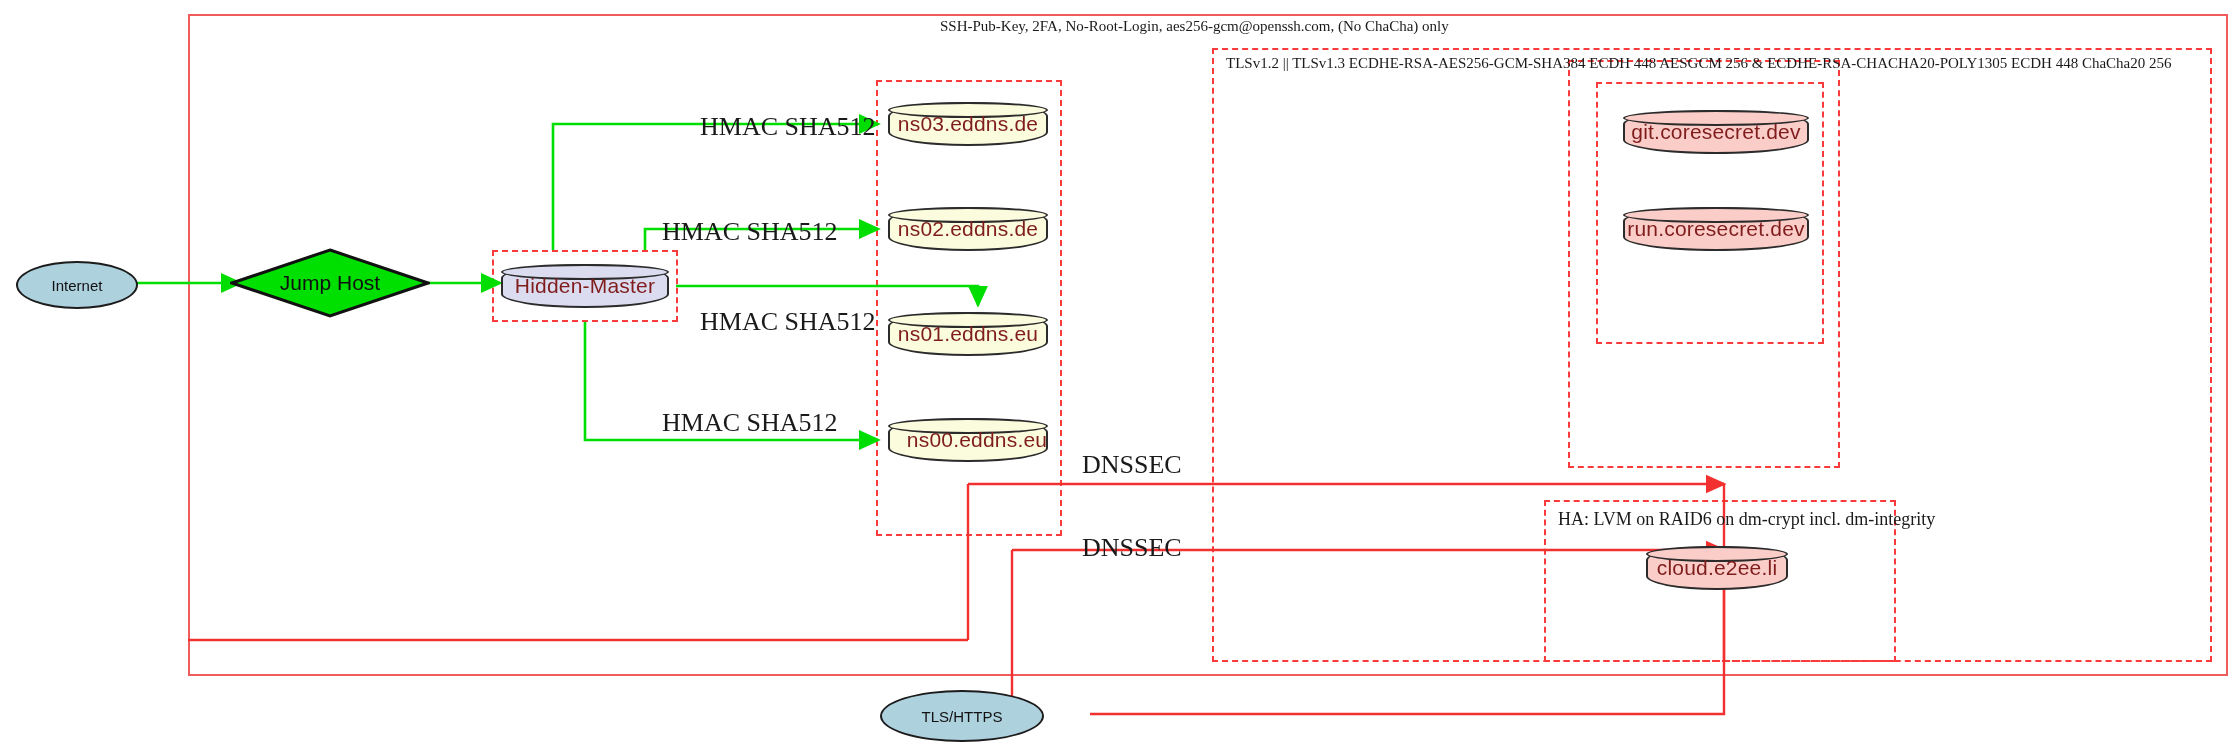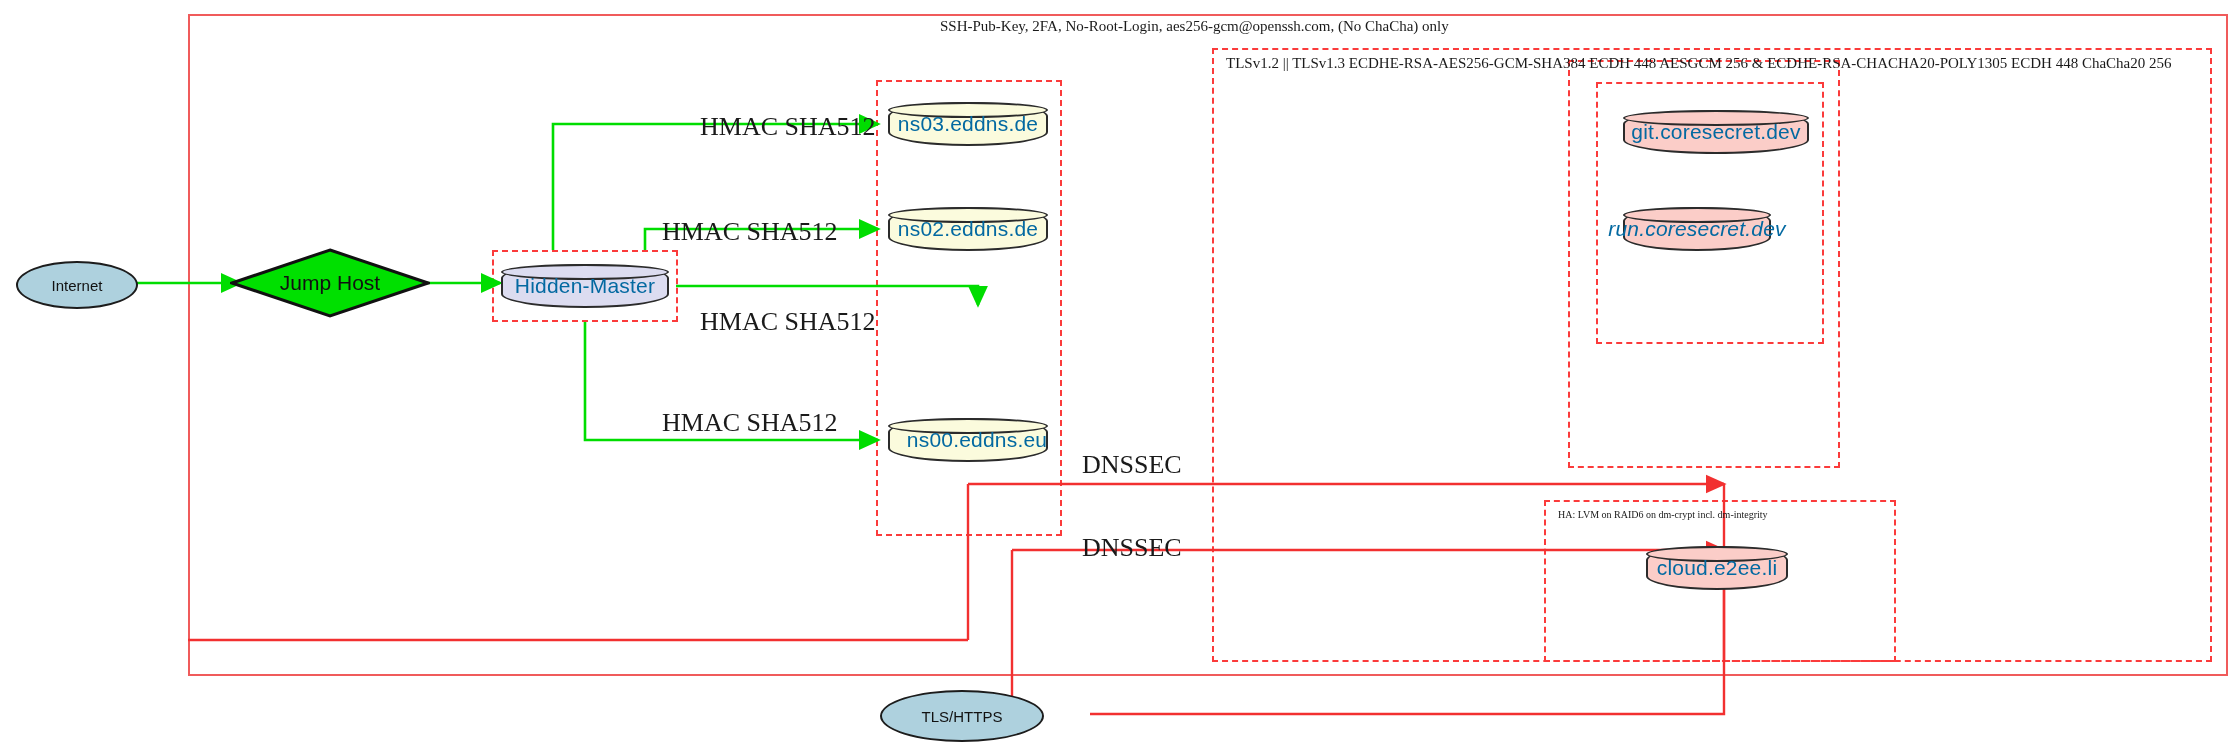--- a/index.html
+++ b/index.html
@@ -1,21 +1,21 @@
 <!DOCTYPE html>
 <html><head>
 <meta charset="utf-8">
 <style>
   html,body{margin:0;padding:0;background:#ffffff;}
   body{width:2240px;height:744px;font-family:"Liberation Sans",sans-serif;}
   #stage{position:relative;width:2240px;height:744px;overflow:hidden;}
   svg.layer{position:absolute;left:0;top:0;width:2240px;height:744px;}
   .cyl{position:absolute;box-sizing:border-box;border:2px solid #2b2b2b;
        border-radius:50% / 14px;display:flex;align-items:center;justify-content:center;
-       font-size:21px;color:#0369a1;letter-spacing:.2px;}
+       font-size:21px;color:#7f1d1d;letter-spacing:.2px;}
   .cyl .cap{position:absolute;left:-2px;right:-2px;top:-2px;height:16px;
        border:2px solid #2b2b2b;border-radius:50%;box-sizing:border-box;}
   .cyl span{position:relative;z-index:2;}
 
   .ns-cyl{background:#fbfbdd;}
   .ns-cyl .cap{background:#fbfbdd;}
   .hm-cyl{background:#dcdcf0;}
   .hm-cyl .cap{background:#dcdcf0;}
   .pink-cyl{background:#fbcdc8;}
   .pink-cyl .cap{background:#fbcdc8;}
@@ -26,21 +26,21 @@
   .diamond-label{position:absolute;inset:0;display:flex;align-items:center;justify-content:center;
                  font-size:21px;color:#111;z-index:3;}
 
   .dash-box{position:absolute;border:2px dashed #fb3b3b;box-sizing:border-box;}
   .solid-box{position:absolute;border:2px solid #f05b5b;box-sizing:border-box;}
 
   .serif{font-family:Liberation Serif, serif;}
   .lbl{position:absolute;white-space:nowrap;color:#1a1a1a;}
   .lbl-top{font-size:15px;}
   .lbl-tls{font-size:15px;}
-  .lbl-ha{font-size:10px;}
+  .lbl-ha{font-size:18px;}
   .edge-lbl{font-size:26px;}
 </style>
 </head>
 <body>
 
 <div id="stage">
 
   <div class="solid-box" style="left:188px;top:14px;width:2040px;height:662px;"></div>
 
   <div class="dash-box" style="left:1212px;top:48px;width:1000px;height:614px;"></div>
@@ -115,32 +115,36 @@
   <div class="cyl ns-cyl" style="left:888px;top:102px;width:160px;height:44px;">
     <div class="cap"></div>
     <span>ns03.eddns.de</span>
   </div>
 
   <div class="cyl ns-cyl" style="left:888px;top:207px;width:160px;height:44px;">
     <div class="cap"></div>
     <span>ns02.eddns.de</span>
   </div>
 
+  <div class="cyl ns-cyl" style="left:888px;top:312px;width:160px;height:44px;">
+    <div class="cap"></div>
+    <span>ns01.eddns.eu</span>
+  </div>
 
   <div class="cyl ns-cyl" style="left:888px;top:418px;width:160px;height:44px;padding-left:18px;">
     <div class="cap"></div>
     <span>ns00.eddns.eu</span>
   </div>
 
   <div class="cyl pink-cyl" style="left:1623px;top:110px;width:186px;height:44px;">
     <div class="cap"></div>
     <span>git.coresecret.dev</span>
   </div>
 
-  <div class="cyl pink-cyl" style="left:1623px;top:207px;width:148px;height:44px;font-style:italic;">
+  <div class="cyl pink-cyl" style="left:1623px;top:207px;width:186px;height:44px;">
     <div class="cap"></div>
     <span>run.coresecret.dev</span>
   </div>
 
 
   <div class="cyl pink-cyl" style="left:1646px;top:546px;width:142px;height:44px;">
     <div class="cap"></div>
     <span>cloud.e2ee.li</span>
   </div>
 

